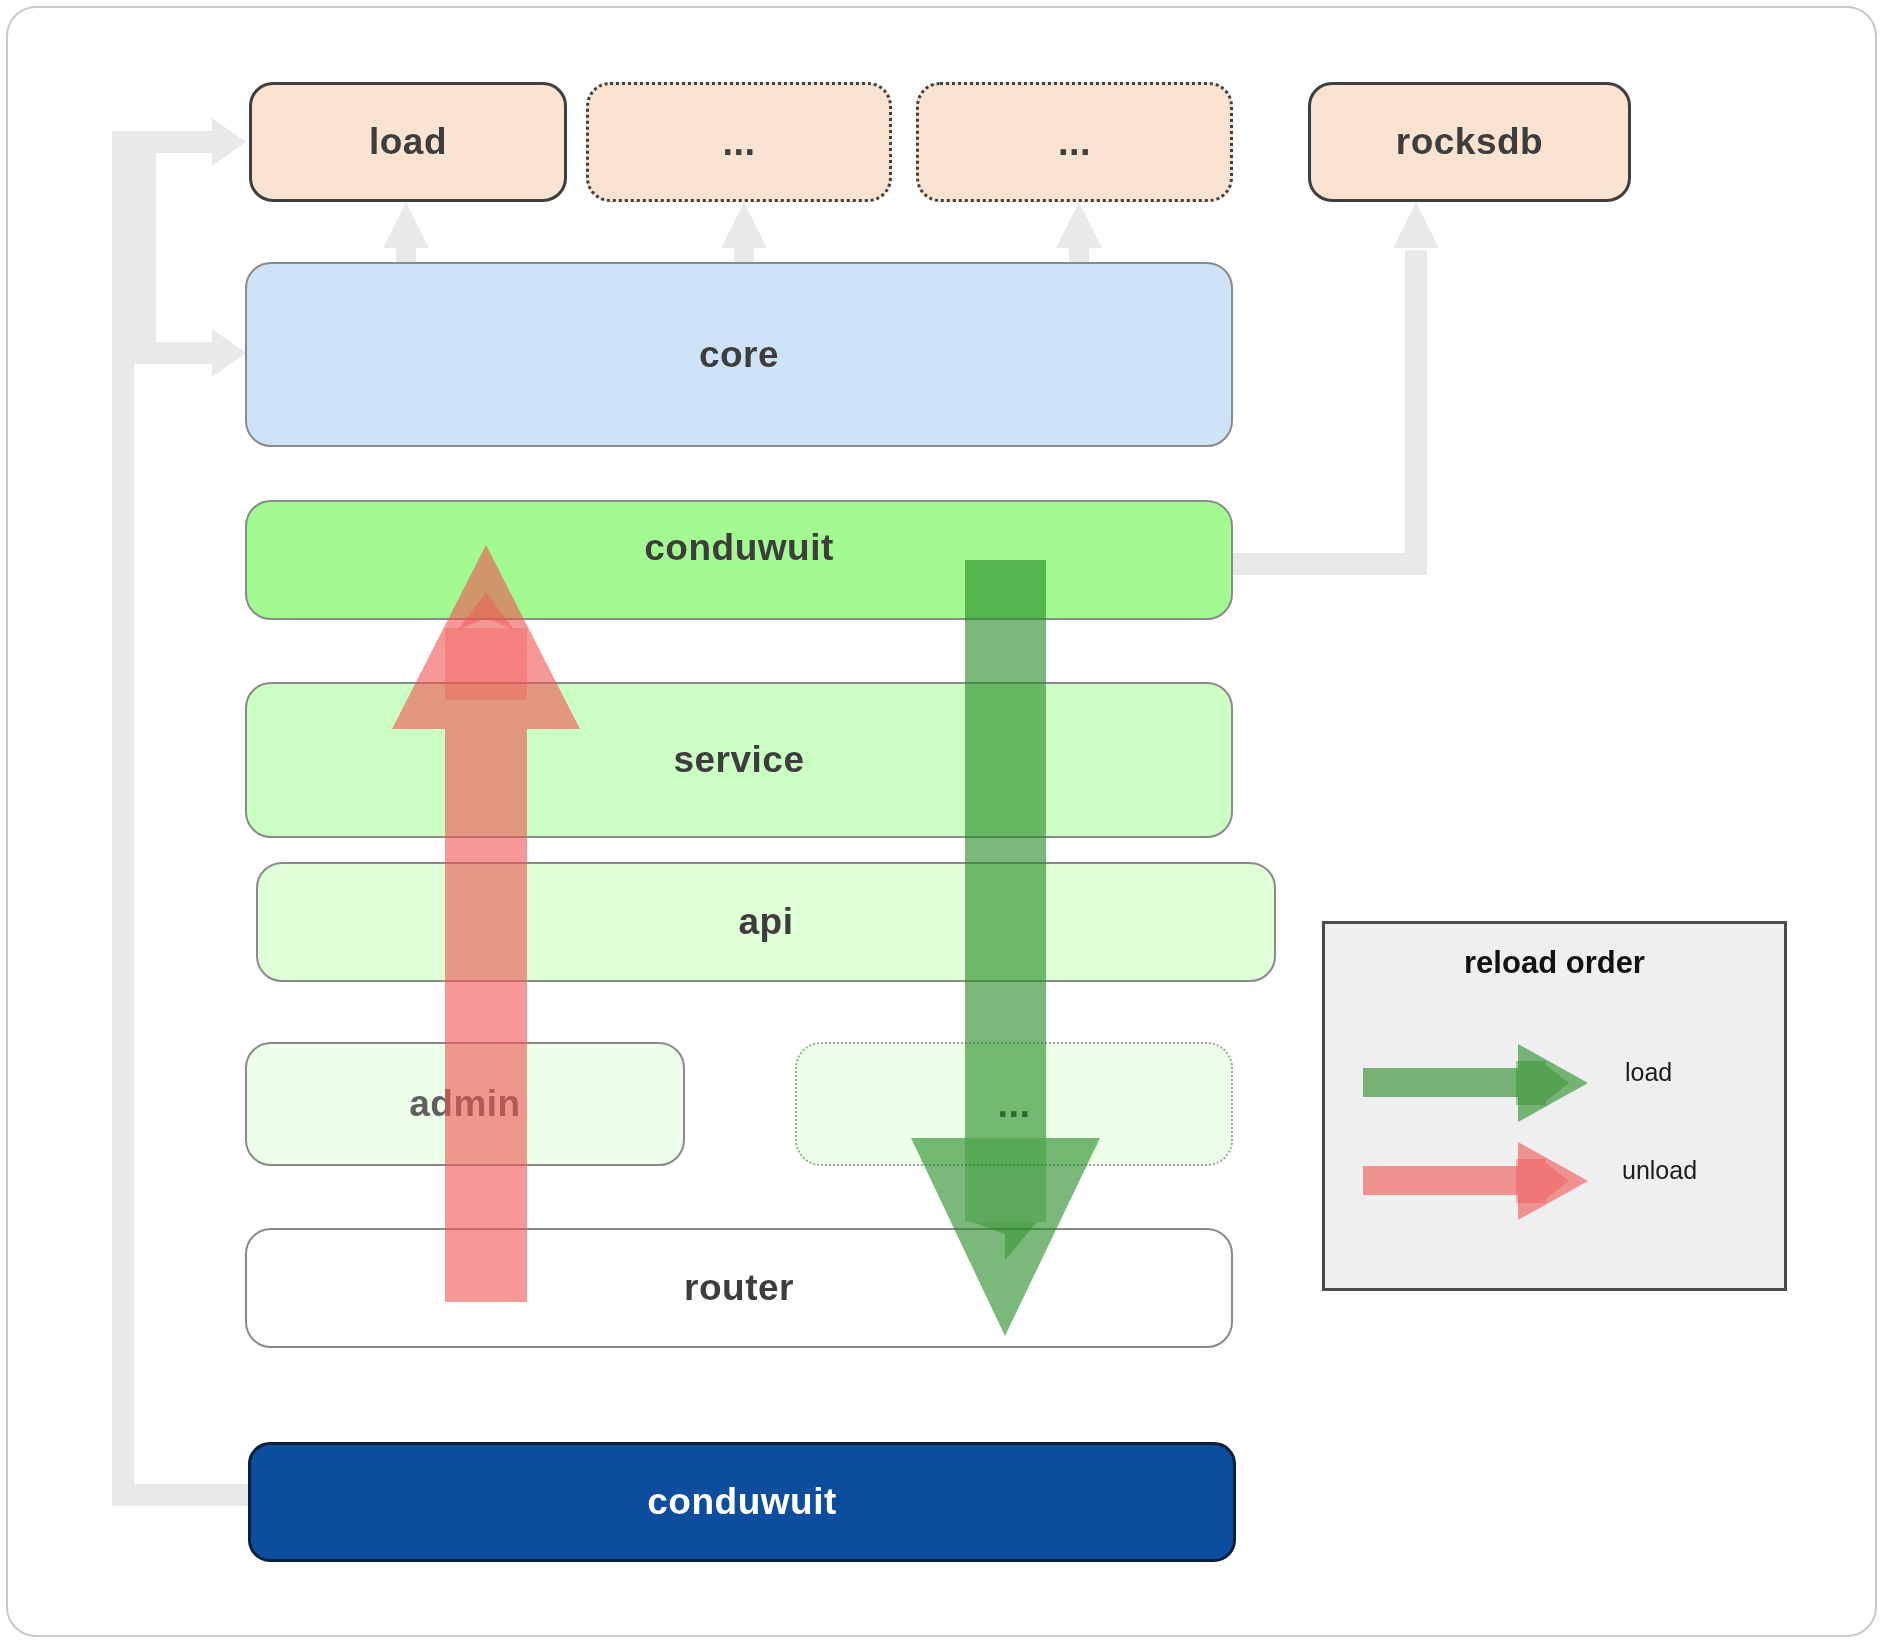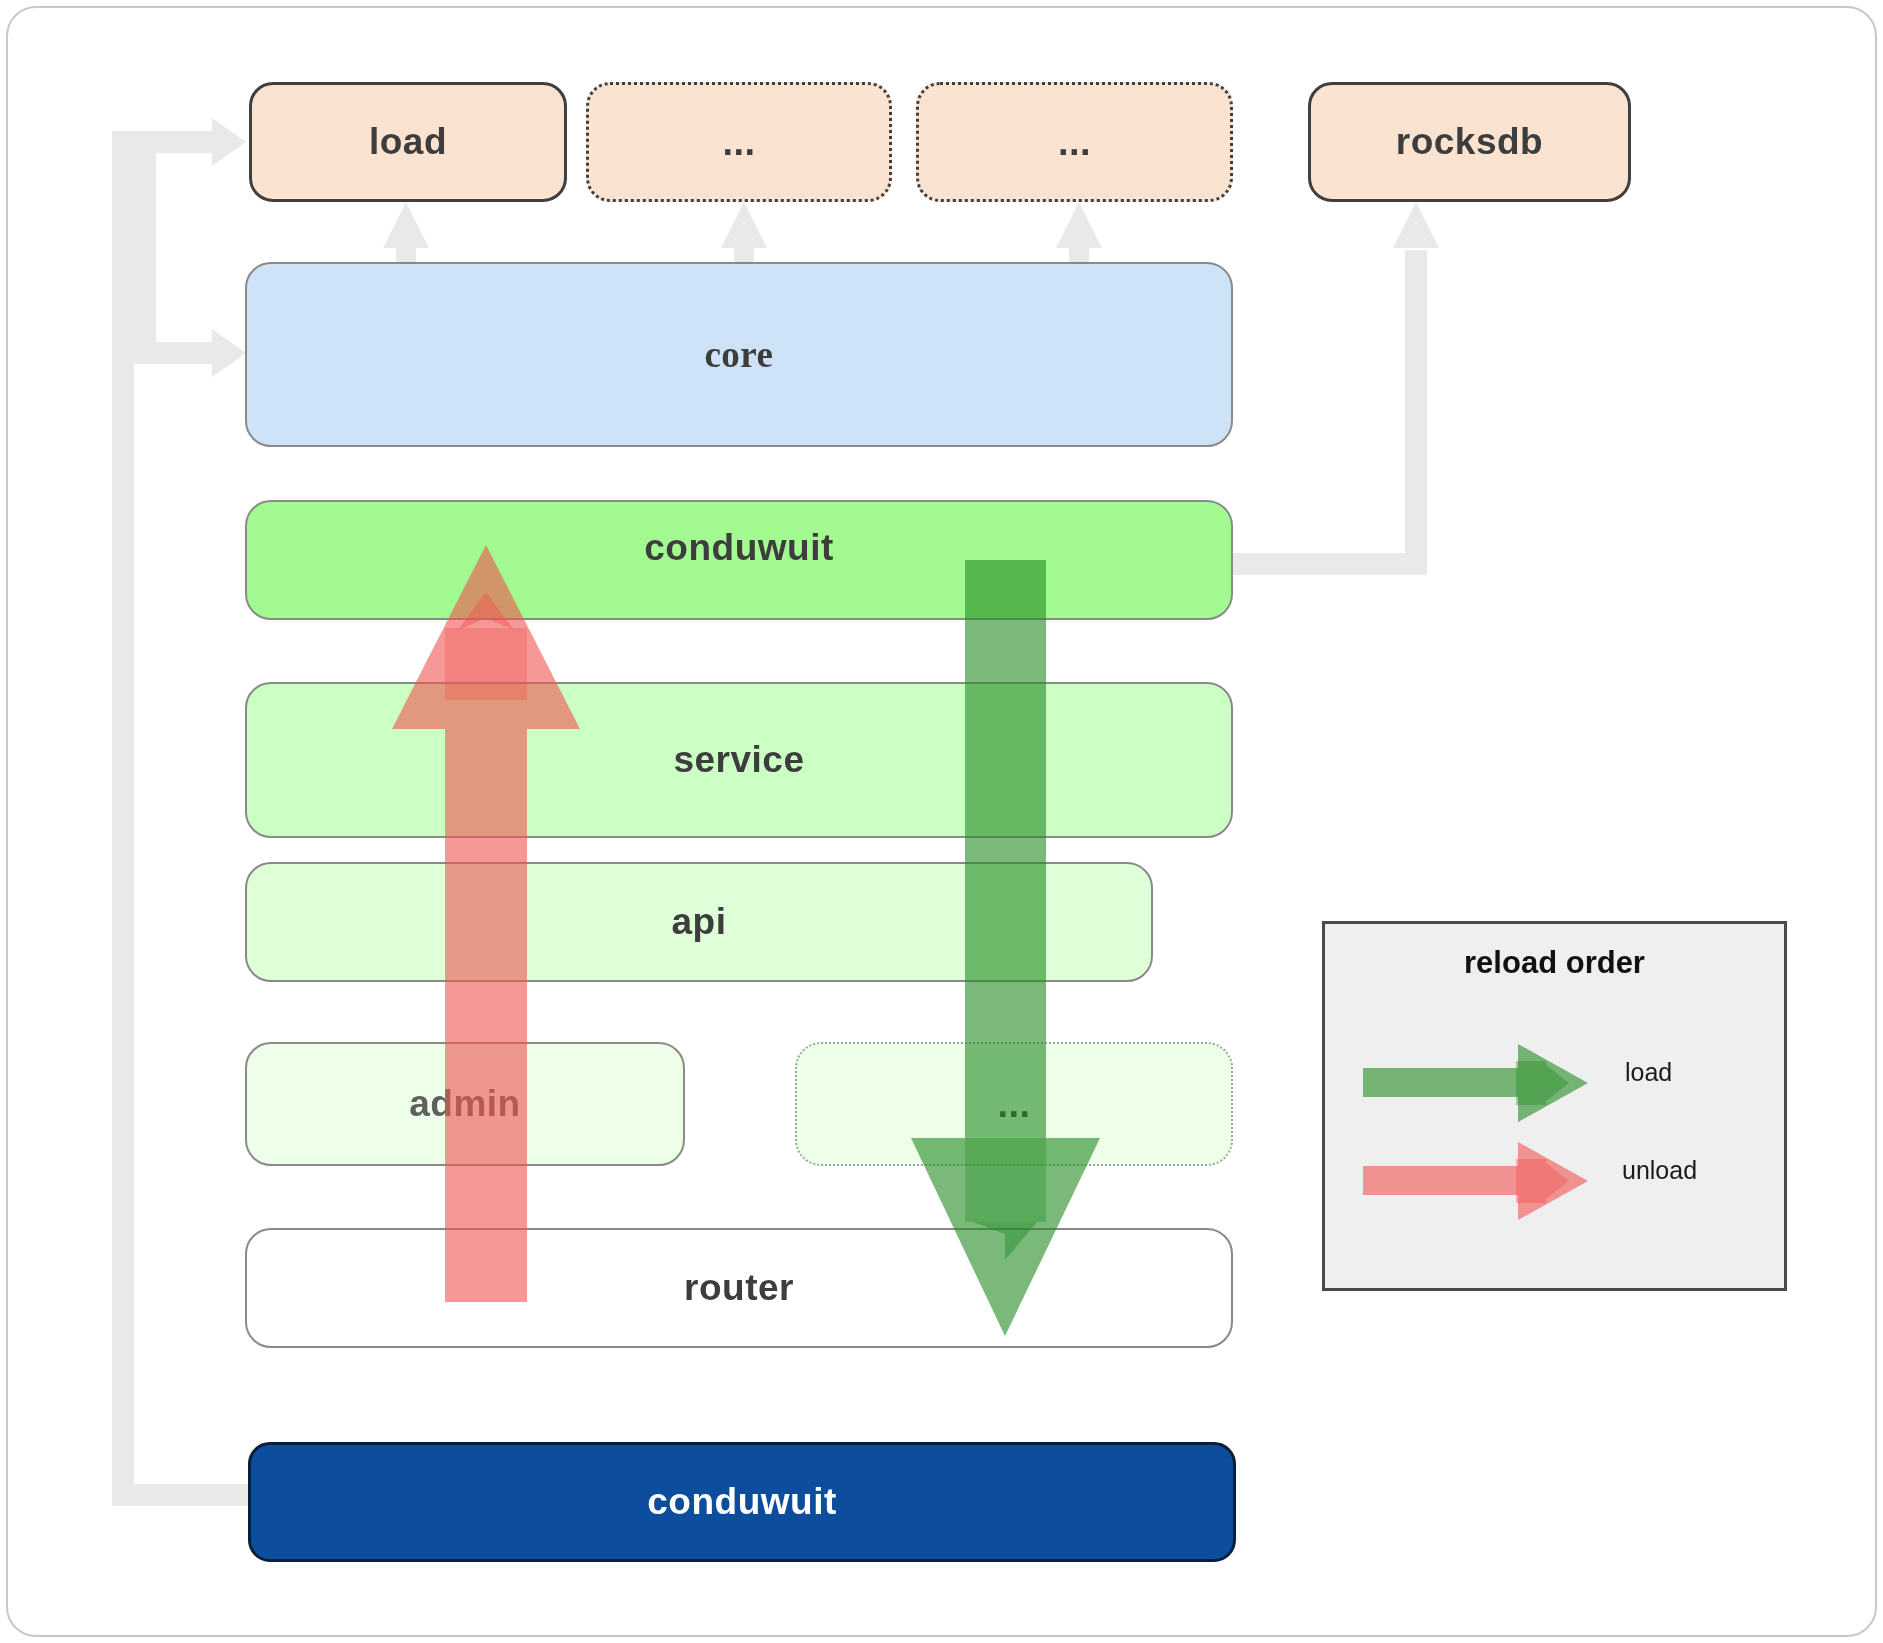--- a/index.html
+++ b/index.html
@@ -72,33 +72,33 @@
   <div class="node top-dotted z2" style="left:586px;top:82px;width:306px;height:120px;">
     <span class="dots">...</span>
   </div>
   <div class="node top-dotted z2" style="left:916px;top:82px;width:317px;height:120px;">
     <span class="dots">...</span>
   </div>
   <div class="node top-solid z2" style="left:1308px;top:82px;width:323px;height:120px;border-radius:24px;">
     <span>rocksdb</span>
   </div>
 
-  <div class="node row z2" style="left:245px;top:262px;width:988px;height:185px;background:var(--blue-fill);font-family:Liberation Serif, serif;">
+  <div class="node row z2" style="left:245px;top:262px;width:988px;height:185px;background:var(--blue-fill);">
     <span>core</span>
   </div>
 
   <div class="node row z2" style="left:245px;top:500px;width:988px;height:120px;background:var(--database-fill);">
     <span style="position:relative;top:-12px;">conduwuit</span>
   </div>
 
   <div class="node row z2" style="left:245px;top:682px;width:988px;height:156px;background:var(--service-fill);">
     <span>service</span>
   </div>
 
-  <div class="node row z2" style="left:245px;top:862px;width:908px;height:120px;background:var(--api-fill);">
+  <div class="node row z2" style="left:256px;top:862px;width:1020px;height:120px;background:var(--api-fill);">
     <span>api</span>
   </div>
 
   <div class="node row z2" style="left:245px;top:1042px;width:440px;height:124px;background:var(--admin-fill);color:#5f5f5f;">
     <span>admin</span>
   </div>
   <div class="node dotted-light z2" style="left:795px;top:1042px;width:438px;height:124px;background:var(--ellipsis-row-fill);">
     <span class="dots">...</span>
   </div>
 

